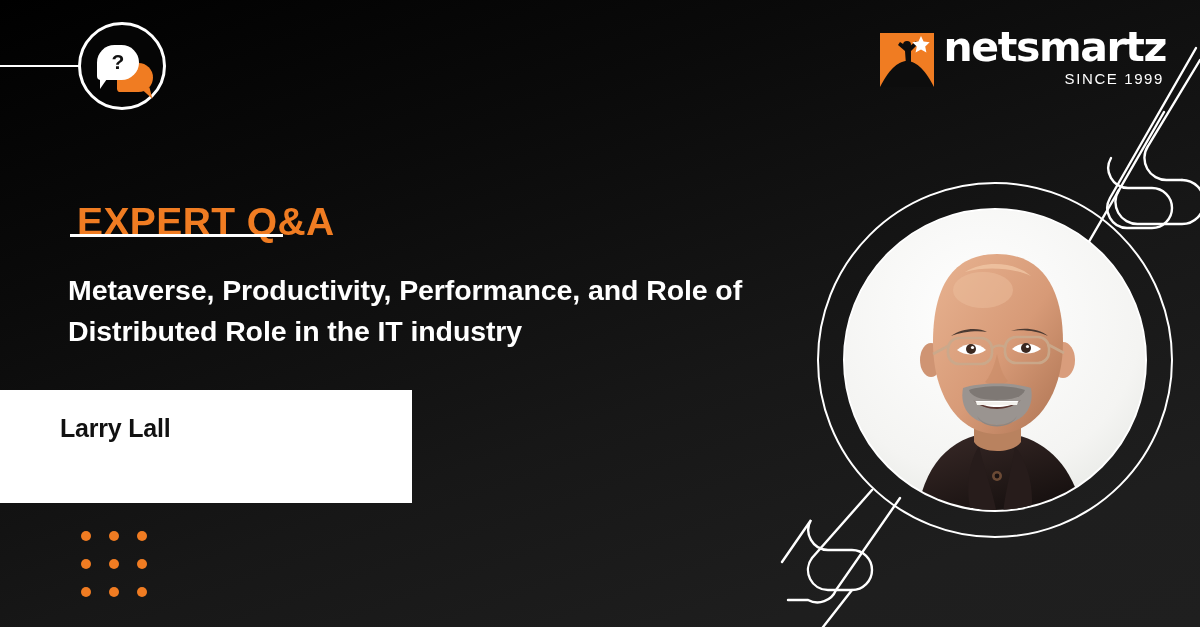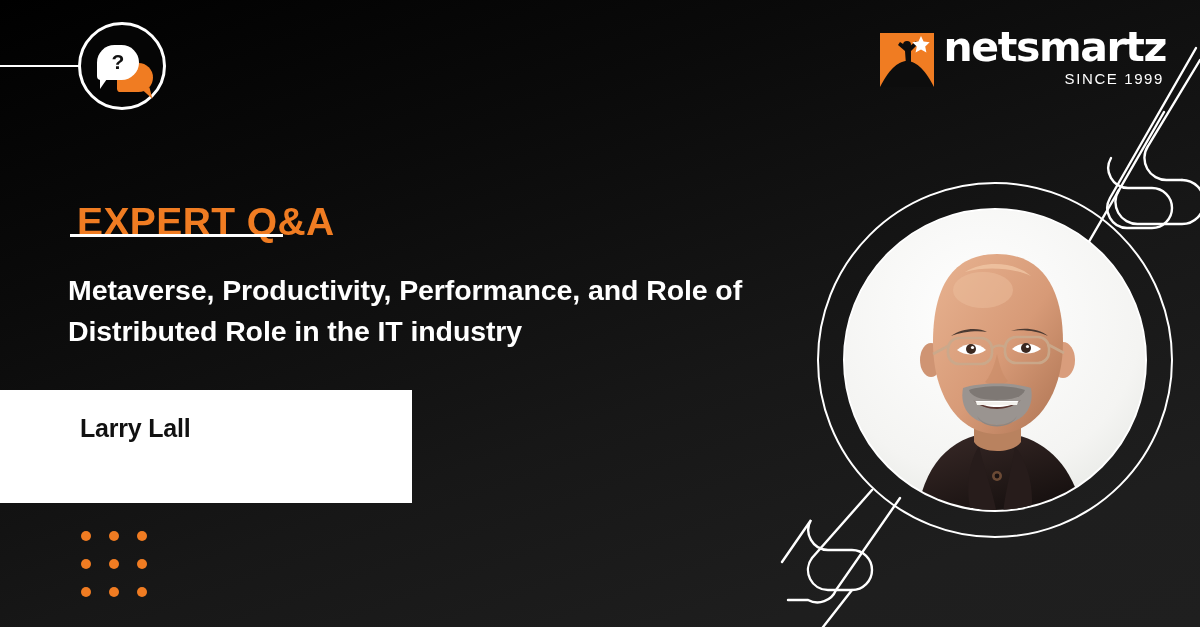--- a/index.html
+++ b/index.html
@@ -117,21 +117,21 @@
     font-size:28.5px; font-weight:bold; color:#ffffff;
     line-height:1.45;
     letter-spacing:-0.1px;
   }
 
   
   #speaker-card {
     position:absolute; left:0; top:390px;
     width:412px; height:113px;
     background:#ffffff;
-    padding:24px 0 0 80px;
+    padding:24px 0 0 60px;
   }
   #speaker-name {
     font-size:25px; font-weight:bold; color:#111111;
     line-height:1.15; letter-spacing:-0.2px;
   }
   #speaker-role {
     margin-top:9px;
     font-size:15px; font-weight:bold; color:#1a1a1a;
     letter-spacing:-0.1px;
   }

